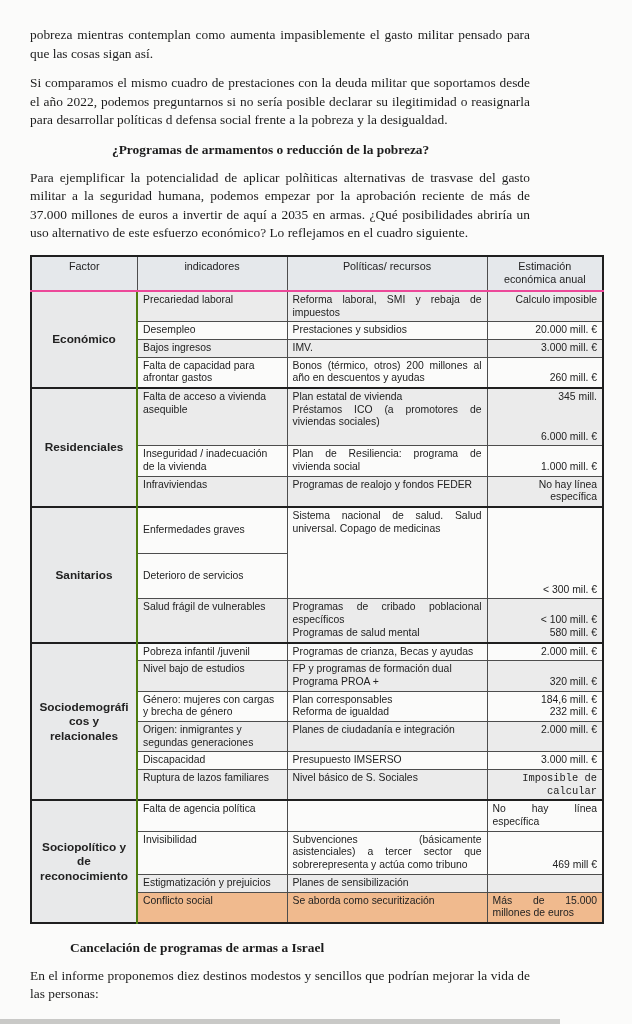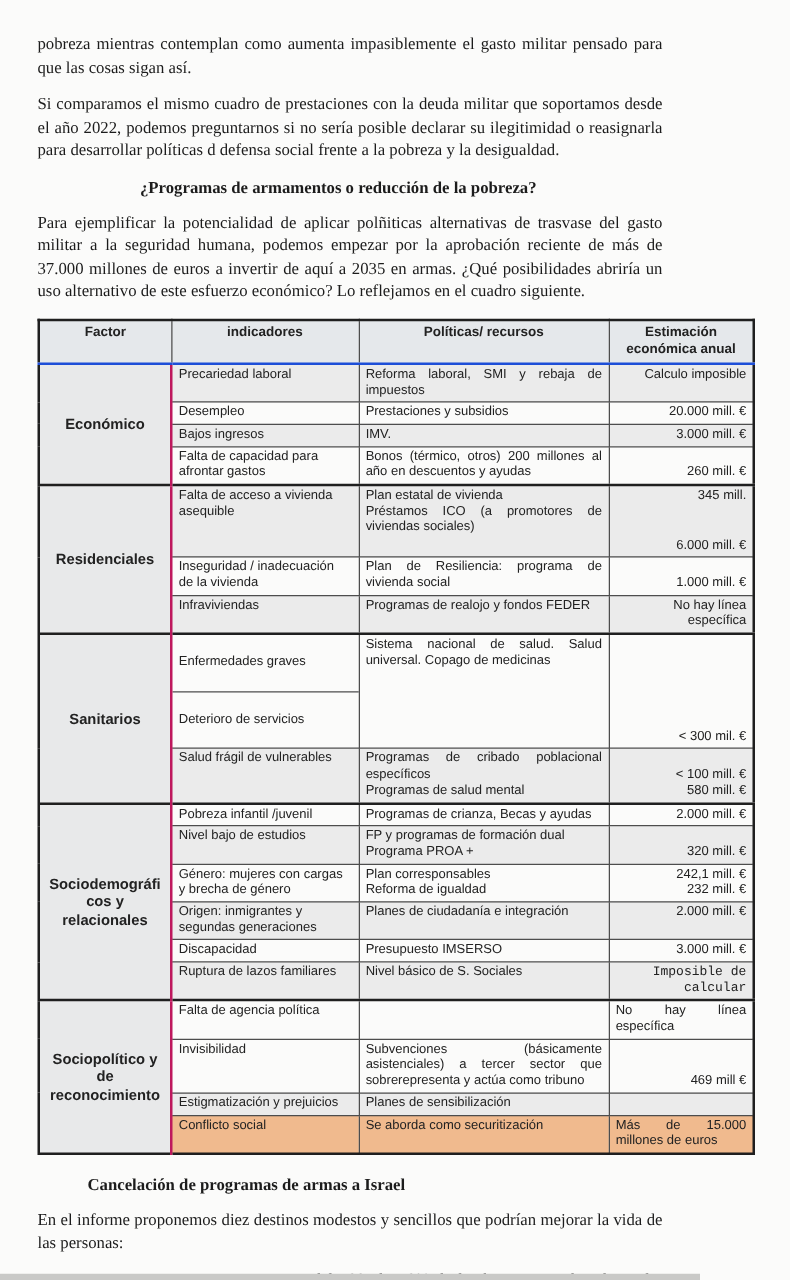--- a/index.html
+++ b/index.html
@@ -25,28 +25,28 @@
     font-family:"Liberation Sans", sans-serif;
     font-size:10.4px; line-height:1.22; color:#222;
     border:2px solid #1f1f1f;
   }
   .ptable th, .ptable td {
     border:1px solid #4d4d4d;
     padding:2px 5px; vertical-align:top;
     overflow-wrap:break-word;
   }
   .ptable thead th {
-    background:var(--header-bg); font-weight:bold; text-align:center;
+    background:var(--header-bg); font-weight:normal; text-align:center;
     font-size:10.8px; padding:3px 4px 4px;
-    border-bottom:2px solid #1d4ed8;
+    border-bottom:2px solid #ec4899;
   }
   td.factor {
     background:var(--factor-bg); font-weight:bold; font-size:11.8px;
     text-align:center; vertical-align:middle;
-    border-right:2px solid #be185d; border-left:2px solid #1f1f1f;
+    border-right:2px solid #4d7c0f; border-left:2px solid #1f1f1f;
     overflow-wrap:break-word; word-break:break-word;
     padding:2px 6px;
   }
   tr.sec-start td { border-top:2px solid #1f1f1f; }
   .bg-g { background:var(--row-gray); }
   .bg-o { background:var(--orange); }
   td.est { text-align:right; }
   td.est.est-left { text-align:justify; }
   .pol-item { text-align:justify; }
   .gap { height:27px; }
@@ -203,21 +203,21 @@
               <div>320 mill. €</div>
             </td>
           </tr>
           <tr>
             <td>Género: mujeres con cargas y brecha de género</td>
             <td>
               <div class="pol-item">Plan corresponsables</div>
               <div class="pol-item">Reforma de igualdad</div>
             </td>
             <td class="est" style="vertical-align: top;">
-              <div>242,1 mill. €</div>
+              <div>184,6 mill. €</div>
               <div>232 mill. €</div>
             </td>
           </tr>
           <tr>
             <td class="bg-g">Origen: inmigrantes y segundas generaciones</td>
             <td class="bg-g">
               <div class="pol-item">Planes de ciudadanía e integración</div>
             </td>
             <td class="est bg-g" style="vertical-align: top;">
               <div>2.000 mill. €</div>

